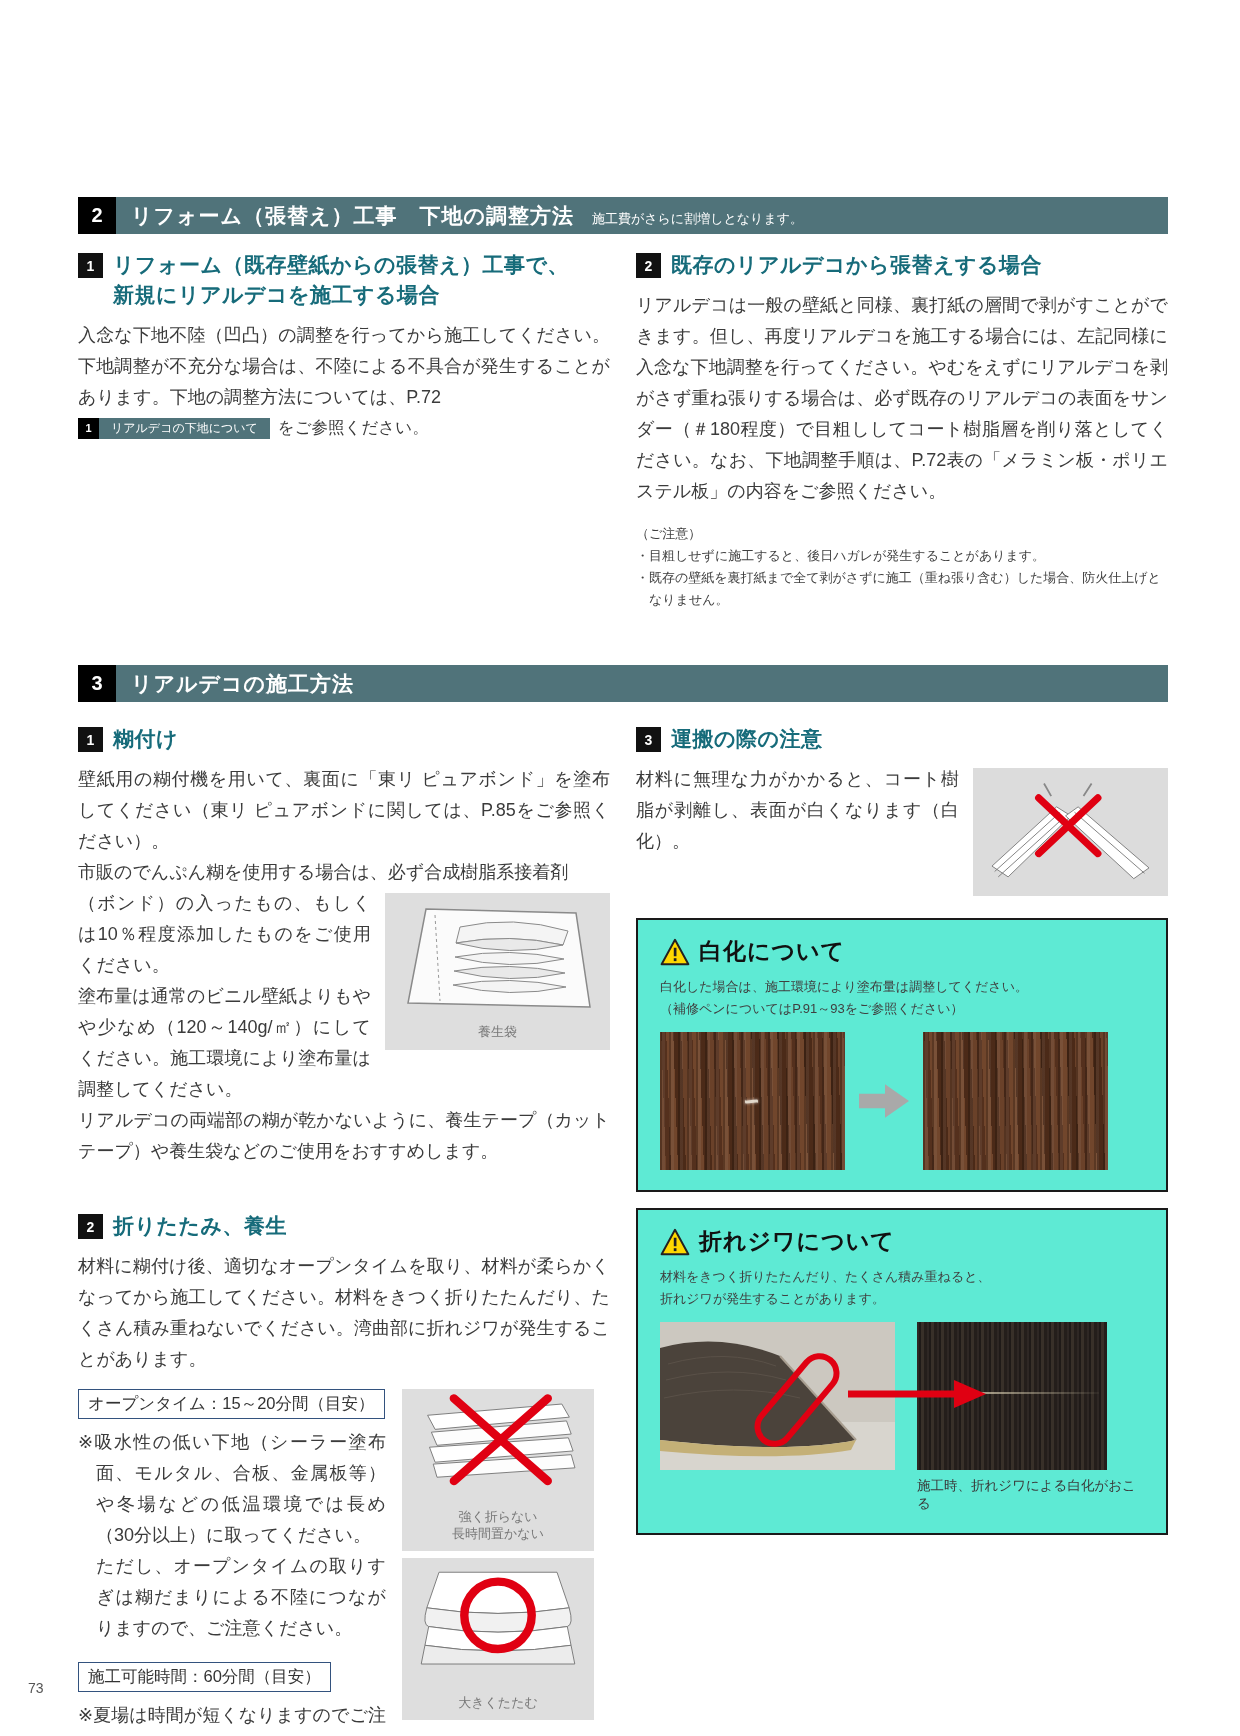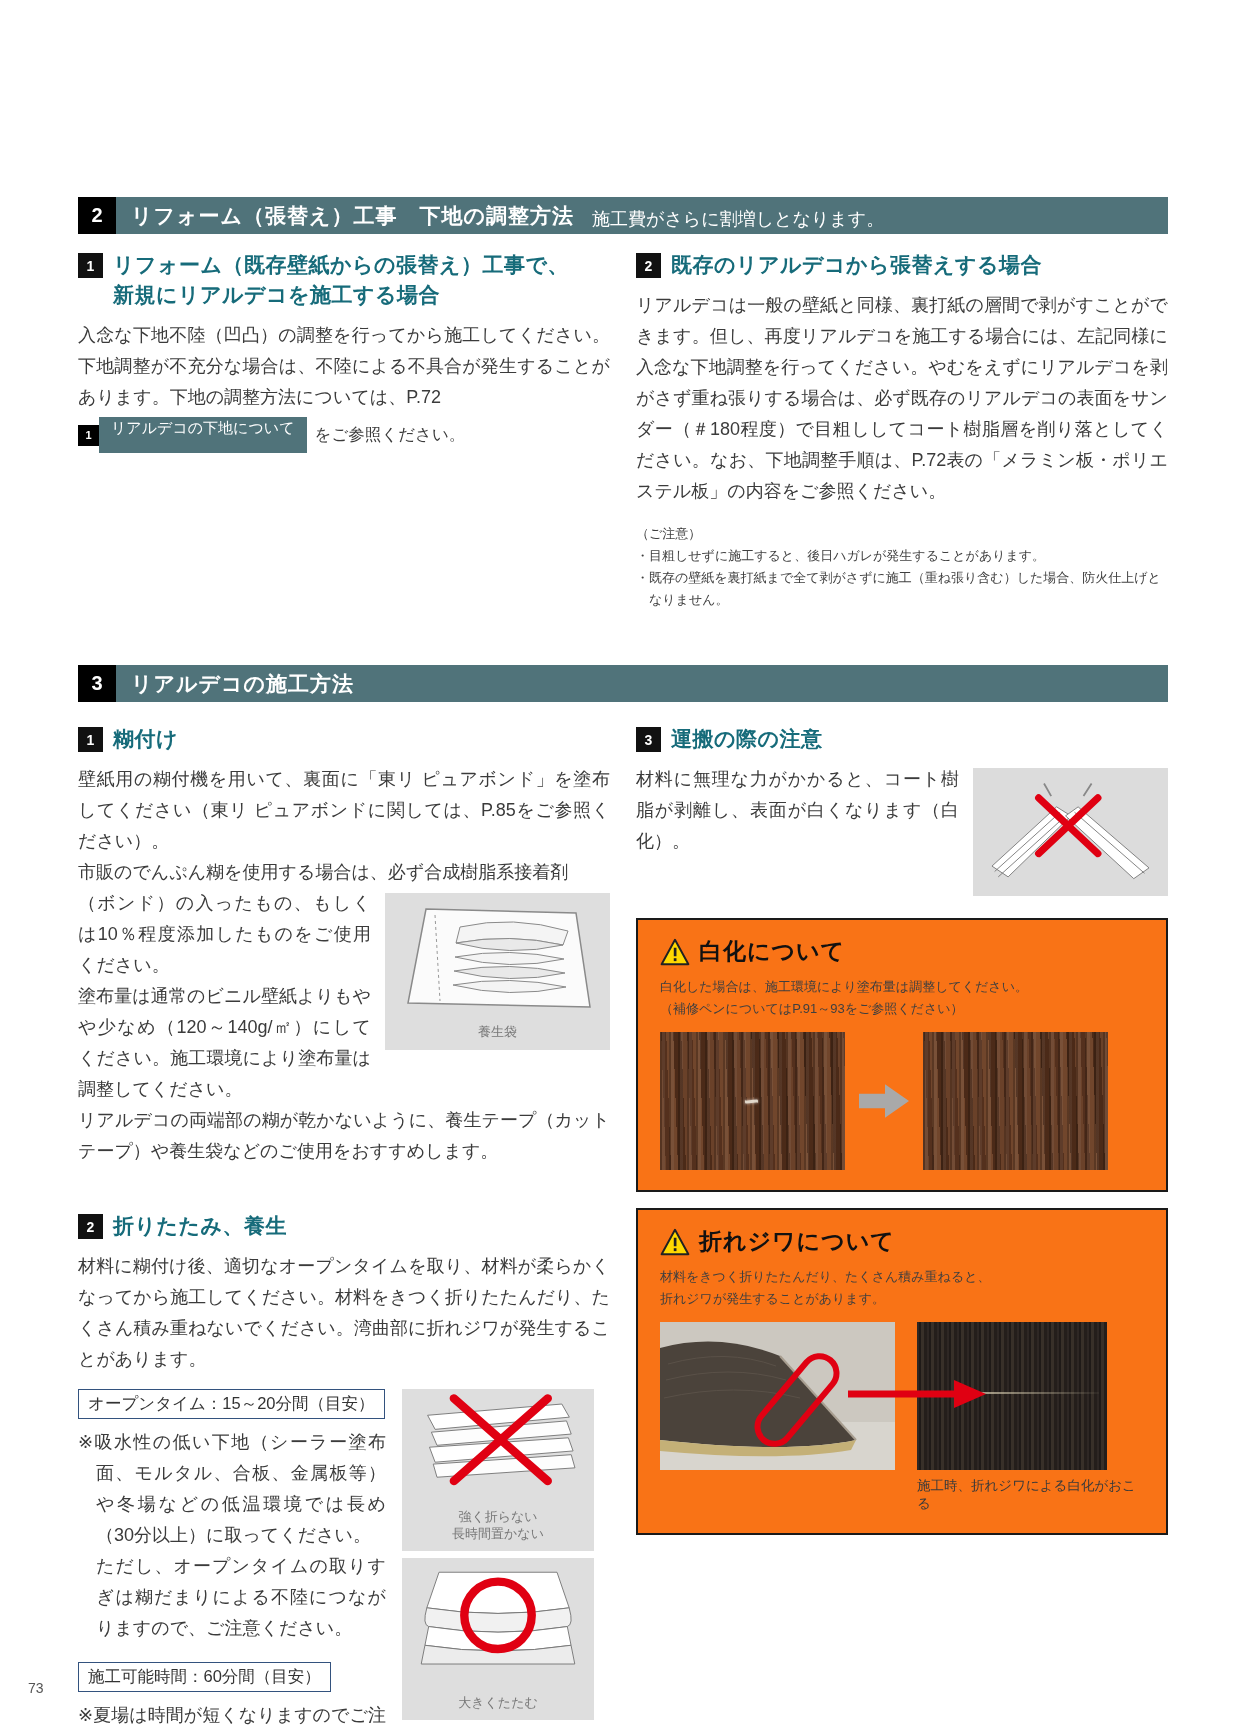--- a/index.html
+++ b/index.html
@@ -5,21 +5,21 @@
   * { margin:0; padding:0; box-sizing:border-box; }
   html,body { background:#fff; }
   body { font-family:"Liberation Sans","DejaVu Sans",sans-serif; color:#3b3b3b; }
   .page { position:relative; width:1240px; height:1736px; background:#fff; overflow:hidden; }
 
   
   .band { display:flex; align-items:center; height:37px; background:#50737a; width:1090px; margin-left:78px; }
   .band .bnum { flex:none; width:38px; height:37px; background:#000; color:#fff; font-size:20px; font-weight:bold;
                 display:flex; align-items:center; justify-content:center; }
   .band .btitle { color:#fff; font-size:21px; font-weight:bold; letter-spacing:1px; padding-left:15px; }
-  .band .bnote { color:#fff; font-size:18px; padding-left:18px; padding-top:6px; }
+  .band .bnote { color:#fff; font-size:13px; padding-left:18px; padding-top:6px; }
   .band2 { margin-top:197px; }
   .band3 { margin-top:54px; }
 
   
   .cols { display:flex; gap:26px; width:1090px; margin:16px 0 0 78px; }
   .col-l { width:532px; flex:none; }
   .col-r { width:532px; flex:none; }
 
   
   .h3 { display:flex; align-items:flex-start; margin-bottom:10px; }
@@ -27,21 +27,21 @@
               display:flex; align-items:center; justify-content:center; }
   .h3 .htxt { color:#166b7a; font-size:21px; font-weight:bold; line-height:30px; padding-left:10px; letter-spacing:0.5px; }
 
   .body-txt { font-size:18px; line-height:31px; text-align:justify; color:#3b3b3b; }
   .small-txt { font-size:13px; line-height:22px; color:#3f3f3f; }
 
   
   .tagline { display:flex; align-items:center; margin-top:4px; }
   .tag-num { flex:none; width:21px; height:21px; background:#000; color:#fff; font-size:11px; font-weight:bold;
              display:flex; align-items:center; justify-content:center; }
-  .tag-label { background:#50737a; color:#fff; font-size:15px; height:36px; line-height:21px; padding:0 12px; }
+  .tag-label { background:#50737a; color:#fff; font-size:12px; height:21px; line-height:21px; padding:0 12px; }
   .tag-suffix { font-size:16.5px; padding-left:8px; }
 
   .note-block { margin-top:16px; }
   .note-line { padding-left:1em; text-indent:-1em; }
 
   
   .glue-fig { float:right; width:225px; height:157px; background:#dedede; margin:5px 0 4px 14px;
               display:flex; flex-direction:column; align-items:center; }
   .glue-fig svg { margin-top:10px; }
   .fig-cap { font-size:13px; color:#777; text-align:center; margin-top:2px; padding-bottom:6px; }
@@ -61,21 +61,21 @@
   .fold-note p.indent { padding-left:1em; }
   .fold-text .rulebox + .fold-note { margin-top:8px; }
   .mt18 { margin-top:18px; }
 
   
   .trans-row { display:flex; gap:14px; margin-top:2px;justify-content:flex-end; }
   .trans-txt { flex:1; }
   .trans-fig { flex:none; width:195px; height:128px; background:#dcdcdc; display:flex; align-items:center; justify-content:center; margin-top:4px; }
 
   
-  .warnbox { border:2px solid #1a1a1a; padding:16px 22px 20px; margin-top:22px; background:#f97316; }
+  .warnbox { border:2px solid #1a1a1a; padding:16px 22px 20px; margin-top:22px; background:#5eead4; }
   .warn-title { display:flex; align-items:center; gap:9px; margin-bottom:9px; }
   .warn-title .wtxt { font-size:23px; font-weight:bold; color:#111; letter-spacing:1px; }
   .photo-row { display:flex; align-items:center; gap:14px; margin-top:12px; }
   .wood { position:relative; width:185px; height:138px;
           background:
            repeating-linear-gradient(90deg, rgba(0,0,0,0.20) 0 2px, rgba(255,255,255,0.06) 2px 5px, rgba(0,0,0,0) 5px 9px),
            repeating-linear-gradient(88deg, #6a4129 0 6px, #54301d 6px 11px, #71462c 11px 18px, #4b2a18 18px 26px);
           background-color:#5e3a24; }
   .wood.marked::after { content:""; position:absolute; left:46%; top:49%; width:13px; height:3px;
           background:rgba(238,232,220,0.9); transform:rotate(-5deg); box-shadow:0 0 3px rgba(255,255,255,0.7); }

